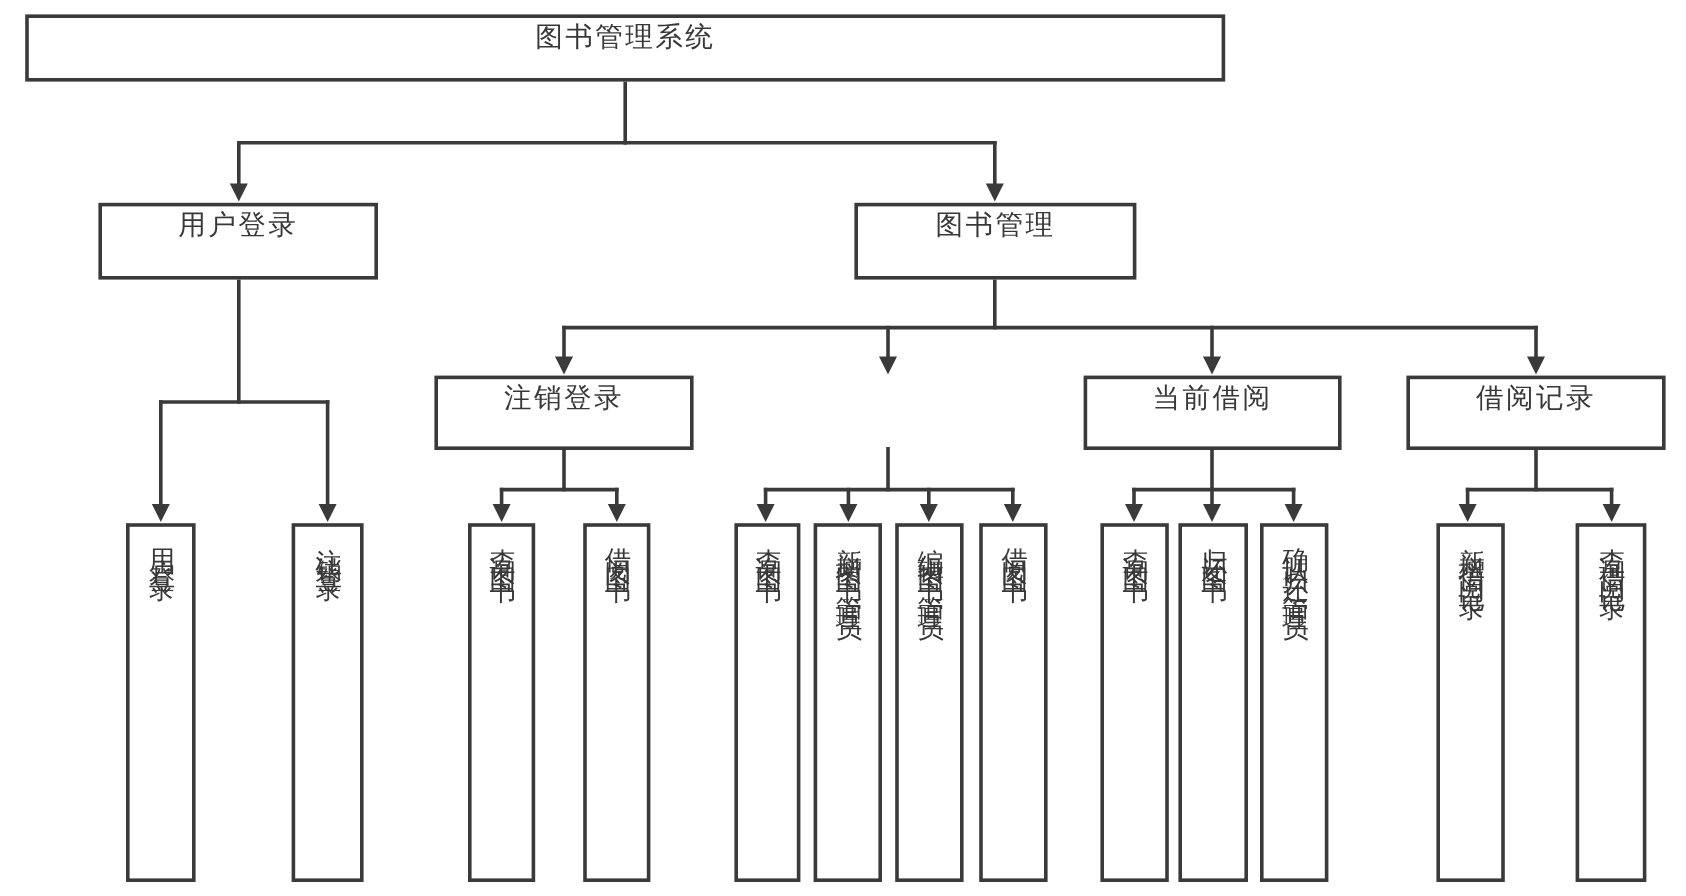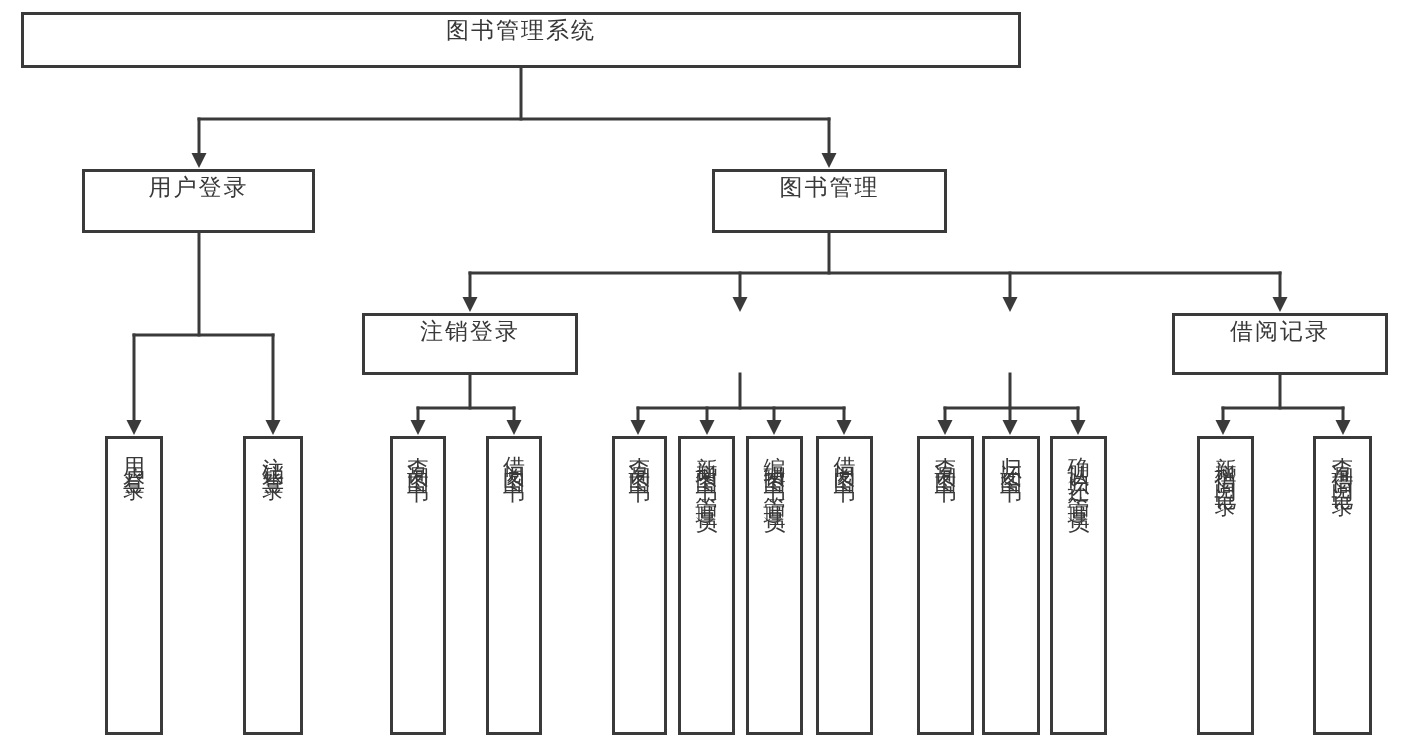--- a/index.html
+++ b/index.html
@@ -113,20 +113,23 @@
   <div class="node h" style="left:82px;top:169px;width:233px;height:64px;">
     <span class="lbl">用户登录</span>
   </div>
   <div class="node h" style="left:712px;top:169px;width:235px;height:64px;">
     <span class="lbl">图书管理</span>
   </div>
 
   <div class="node h" style="left:362px;top:313px;width:216px;height:62px;">
     <span class="lbl">注销登录</span>
   </div>
+  <div class="node h" style="left:903px;top:313px;width:215px;height:62px;">
+    <span class="lbl">当前借阅</span>
+  </div>
   <div class="node h" style="left:1172px;top:313px;width:216px;height:62px;">
     <span class="lbl">借阅记录</span>
   </div>
 
   <div class="node v" style="left:105px;top:436px;width:58px;height:299px;">
     <span class="lbl">用户登录</span>
   </div>
   <div class="node v" style="left:243px;top:436px;width:60px;height:299px;">
     <span class="lbl">注销登录</span>
   </div>

